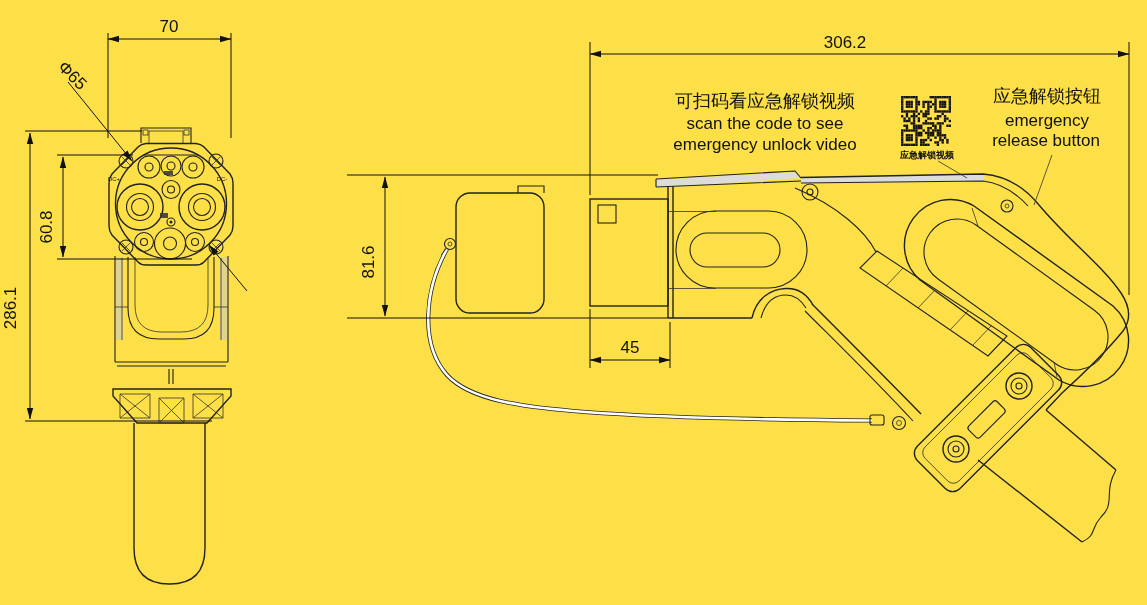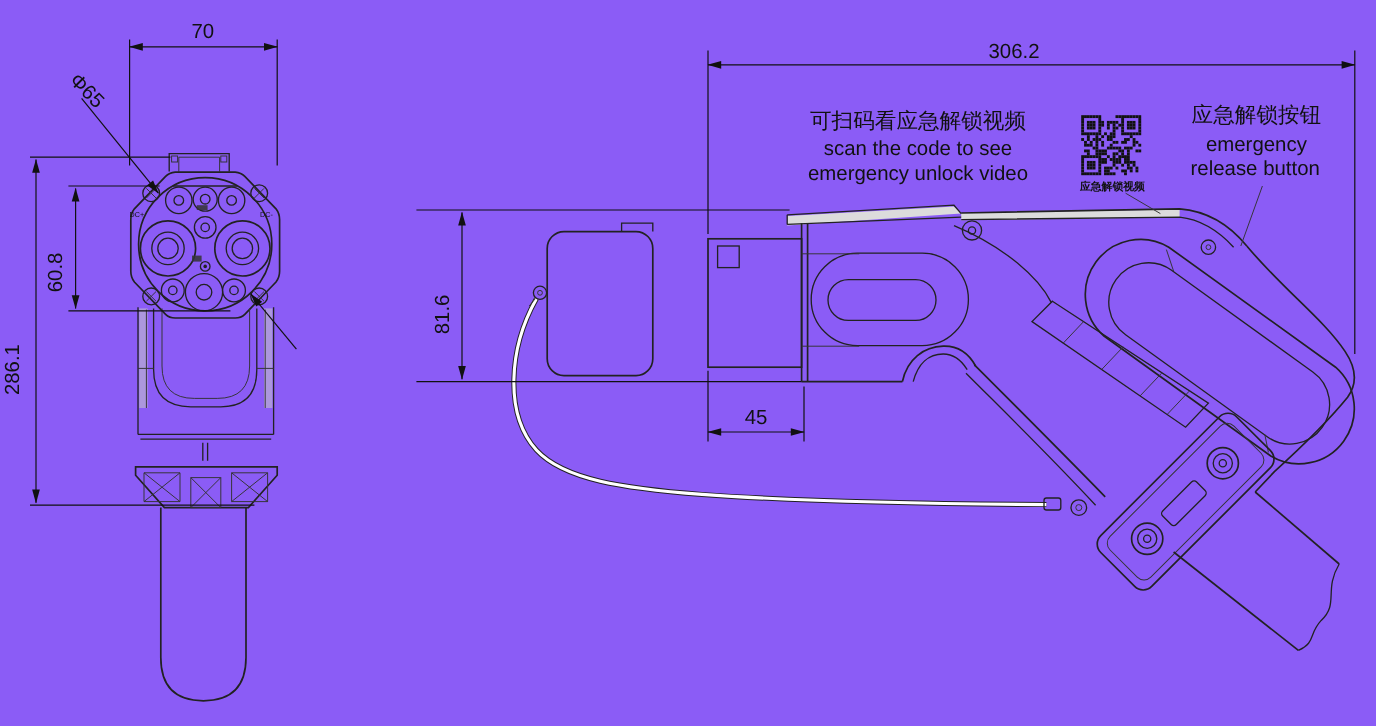--- a/index.html
+++ b/index.html
@@ -1,16 +1,16 @@
 <!DOCTYPE html>
 <html><head>
 <meta charset="utf-8">
 <style>
   html,body{margin:0;padding:0;background:#ffffff;}
-  .stage{width:1147px;height:605px;position:relative;background:#8b5cf6;overflow:hidden;}
+  .stage{width:1147px;height:605px;position:relative;background:#fde047;overflow:hidden;}
   svg text{font-family:"Liberation Sans","DejaVu Sans",sans-serif;fill:#111;}
   .dim{font-size:17px;}
   .zh{font-size:18px;}
   .en{font-size:17px;}
   .qrcap{font-size:9px;font-weight:bold;}
   .tiny{font-size:6px;}
   .ln{stroke:#222;stroke-width:1.1;fill:none;}
   .lnb{stroke:#222;stroke-width:1.4;fill:none;}
   .thin{stroke:#333;stroke-width:0.8;fill:none;}
   .dimln{stroke:#111;stroke-width:1;fill:none;}

